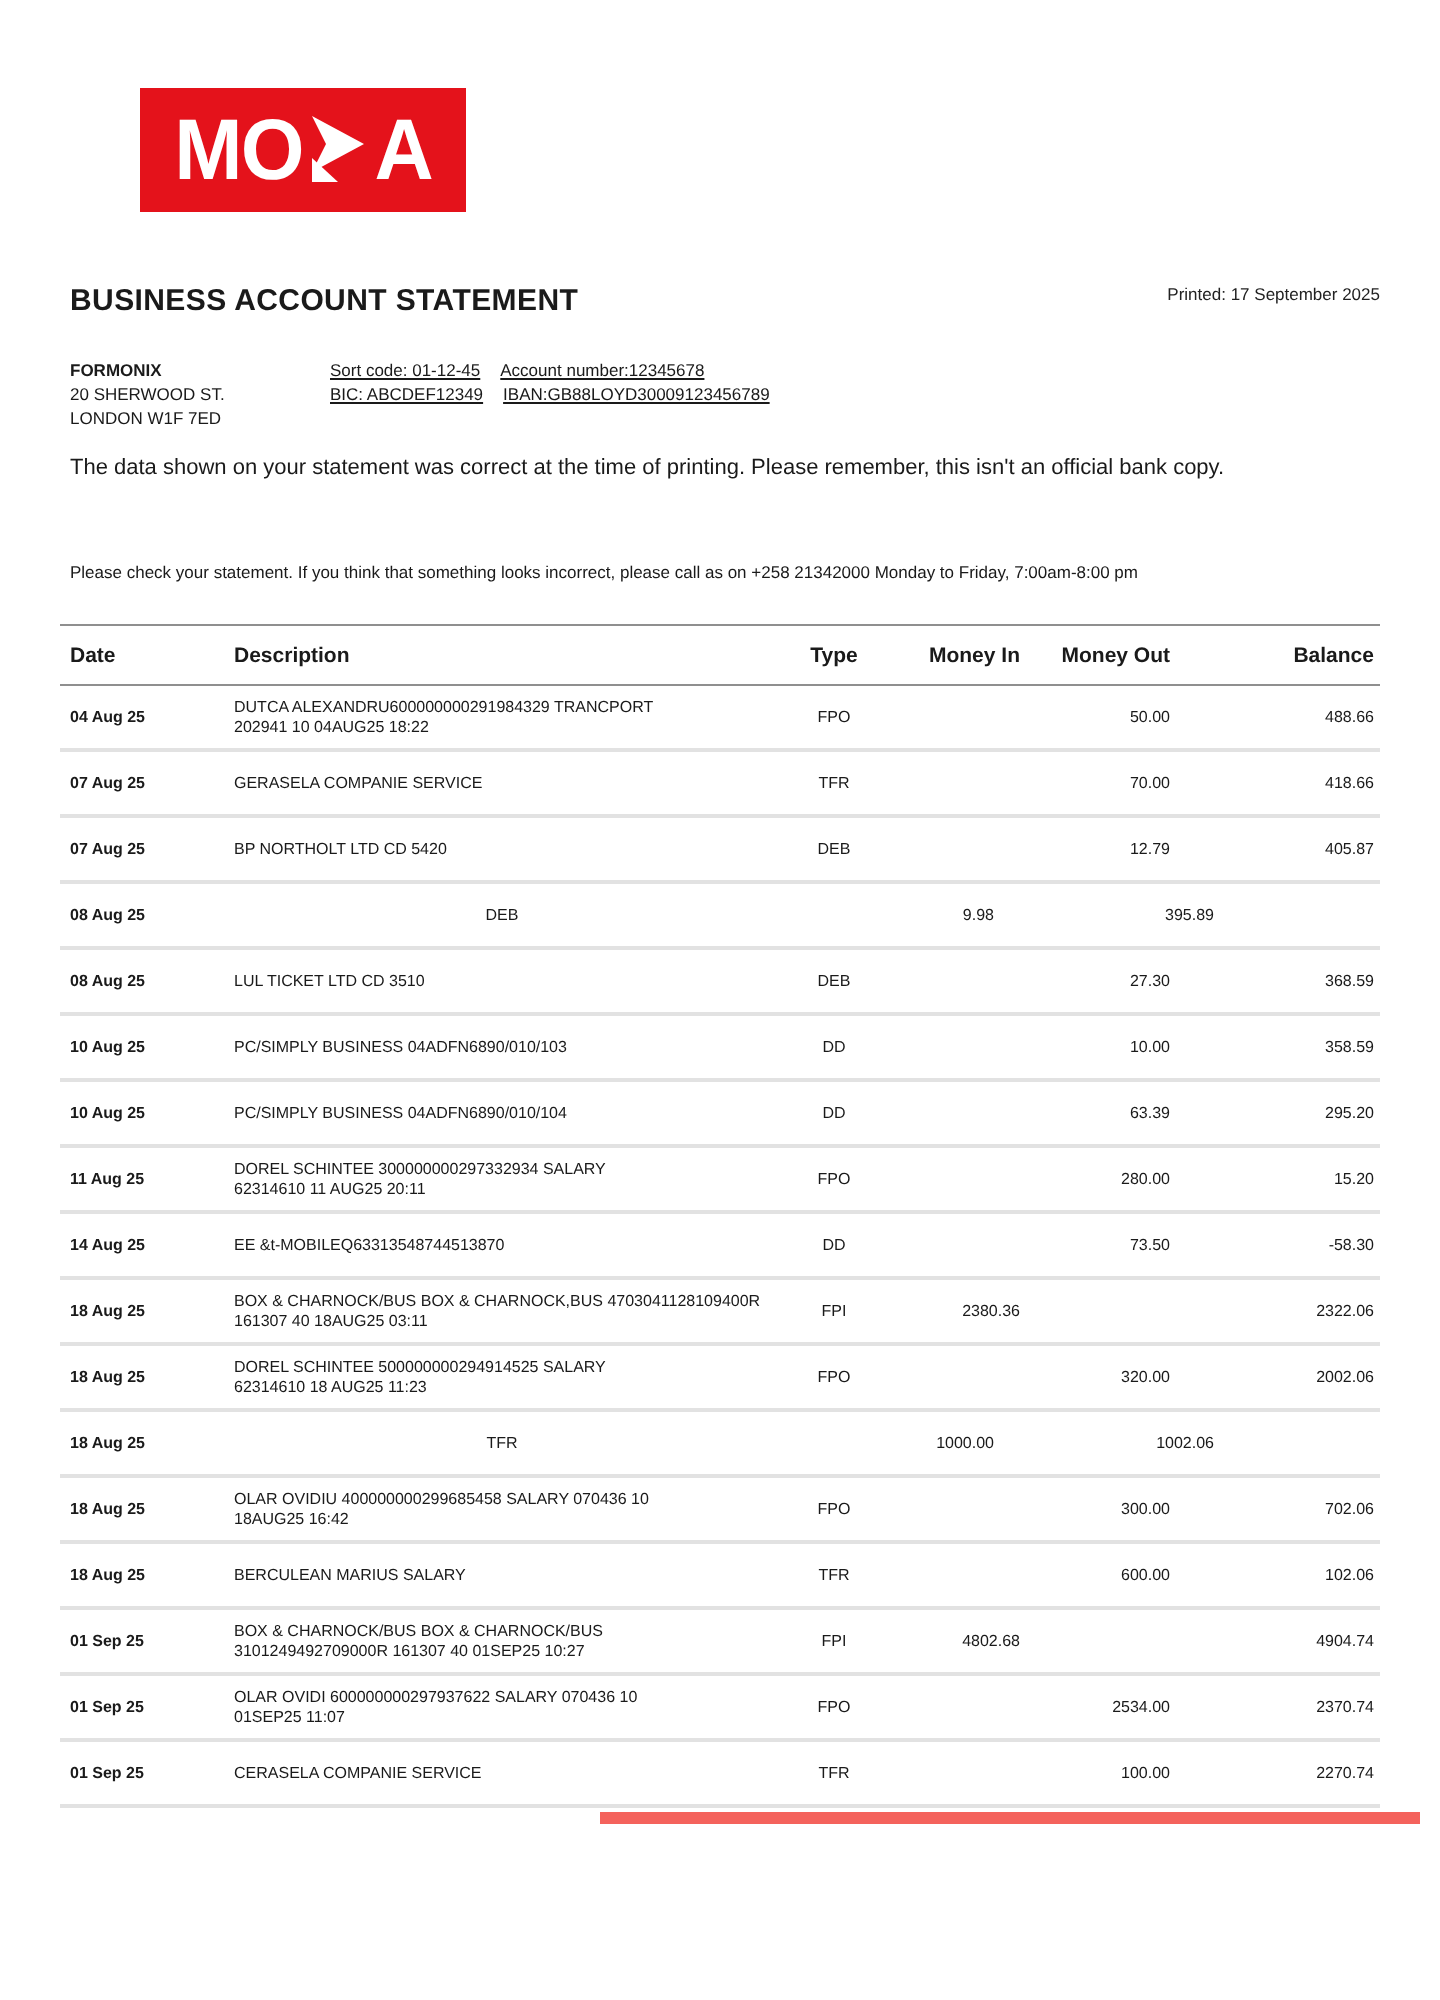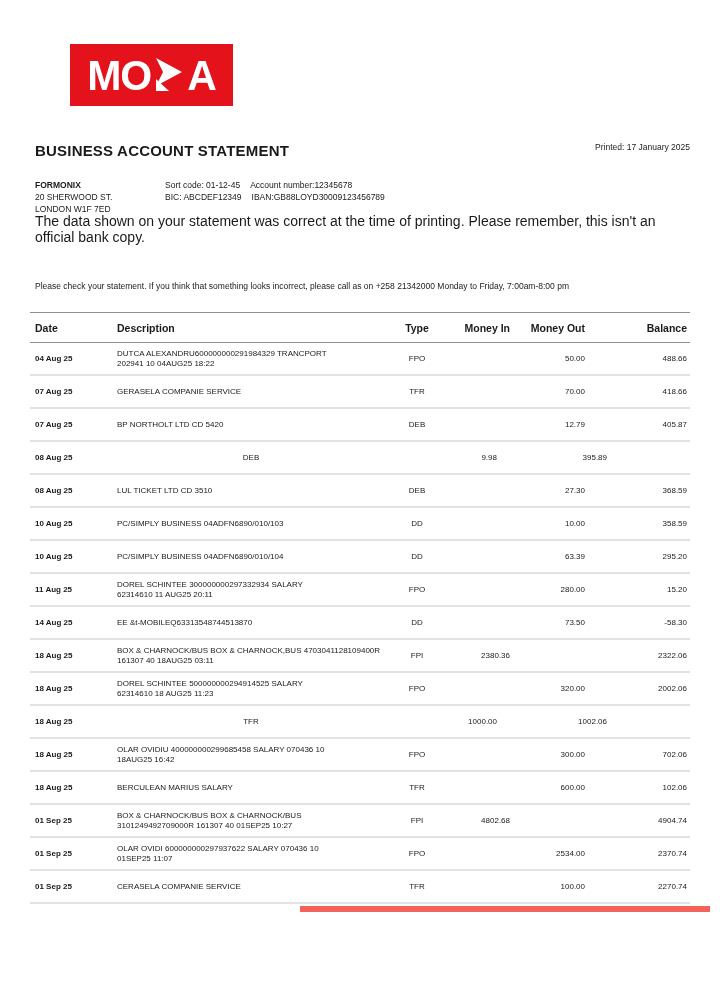--- a/index.html
+++ b/index.html
@@ -16,23 +16,23 @@
 
   
   .title { position:absolute; left:35px; top:142px; font-size:15px; font-weight:bold;
            letter-spacing:0.2px; }
   .printed { position:absolute; right:30px; top:142px; font-size:8.5px; color:#222; }
 
   
   .account { position:absolute; left:35px; top:179px; font-size:8.5px; line-height:12px; }
   .account .name { font-weight:bold; }
   .details { position:absolute; left:165px; top:179px; font-size:8.5px; line-height:12px; }
-  .details .dline { display:flex; gap:10px; }
-
-  .notice1 { position:absolute; left:35px; top:213px; width:640px; font-size:14px; }
+  .details .dline { display:flex; gap:10px;text-decoration:underline; }
+
+  .notice1 { position:absolute; left:35px; top:228px; width:640px; font-size:11px; }
   .notice2 { position:absolute; left:35px; top:281px; width:640px; font-size:8.5px; }
 
   
   .table { position:absolute; left:30px; top:312px; width:660px; }
   .trow { display:grid; grid-template-columns:85px 272px 60px 75px 88px 1fr;
           align-items:center; }
   .thead { height:31px; border-top:1.5px solid #8f8f8f; border-bottom:1.5px solid #8f8f8f;
            font-size:10.5px; font-weight:bold; }
   .tbody .trow { min-height:33px; border-bottom:2px solid #e2e2e2; font-size:8px; }
   .c-date { padding-left:5px; font-weight:bold; }
@@ -56,21 +56,21 @@
   <div class="logo" style="background: rgb(228, 18, 27);">
     <span class="logo-letter" style="color: rgb(255, 255, 255);">MO</span>
     <svg class="logo-arrow" width="30" height="36" viewBox="0 0 30 36">
       <polygon points="2,1 28,15 2,29 9,15" fill="#ffffff"></polygon>
       <polygon points="2,22 15,34 2,34" fill="#ffffff"></polygon>
     </svg>
     <span class="logo-letter" style="color: rgb(255, 255, 255);">A</span>
   </div>
 
   <div class="title">BUSINESS ACCOUNT STATEMENT</div>
-  <div class="printed">Printed: 17 January 2025</div>
+  <div class="printed">Printed: 17 September 2025</div>
 
   <div class="account">
     <div class="name">FORMONIX</div>
     <div>20 SHERWOOD ST.</div>
     <div>LONDON W1F 7ED</div>
   </div>
 
   <div class="details">
     <div class="dline">
       <span>Sort code: 01-12-45</span>

